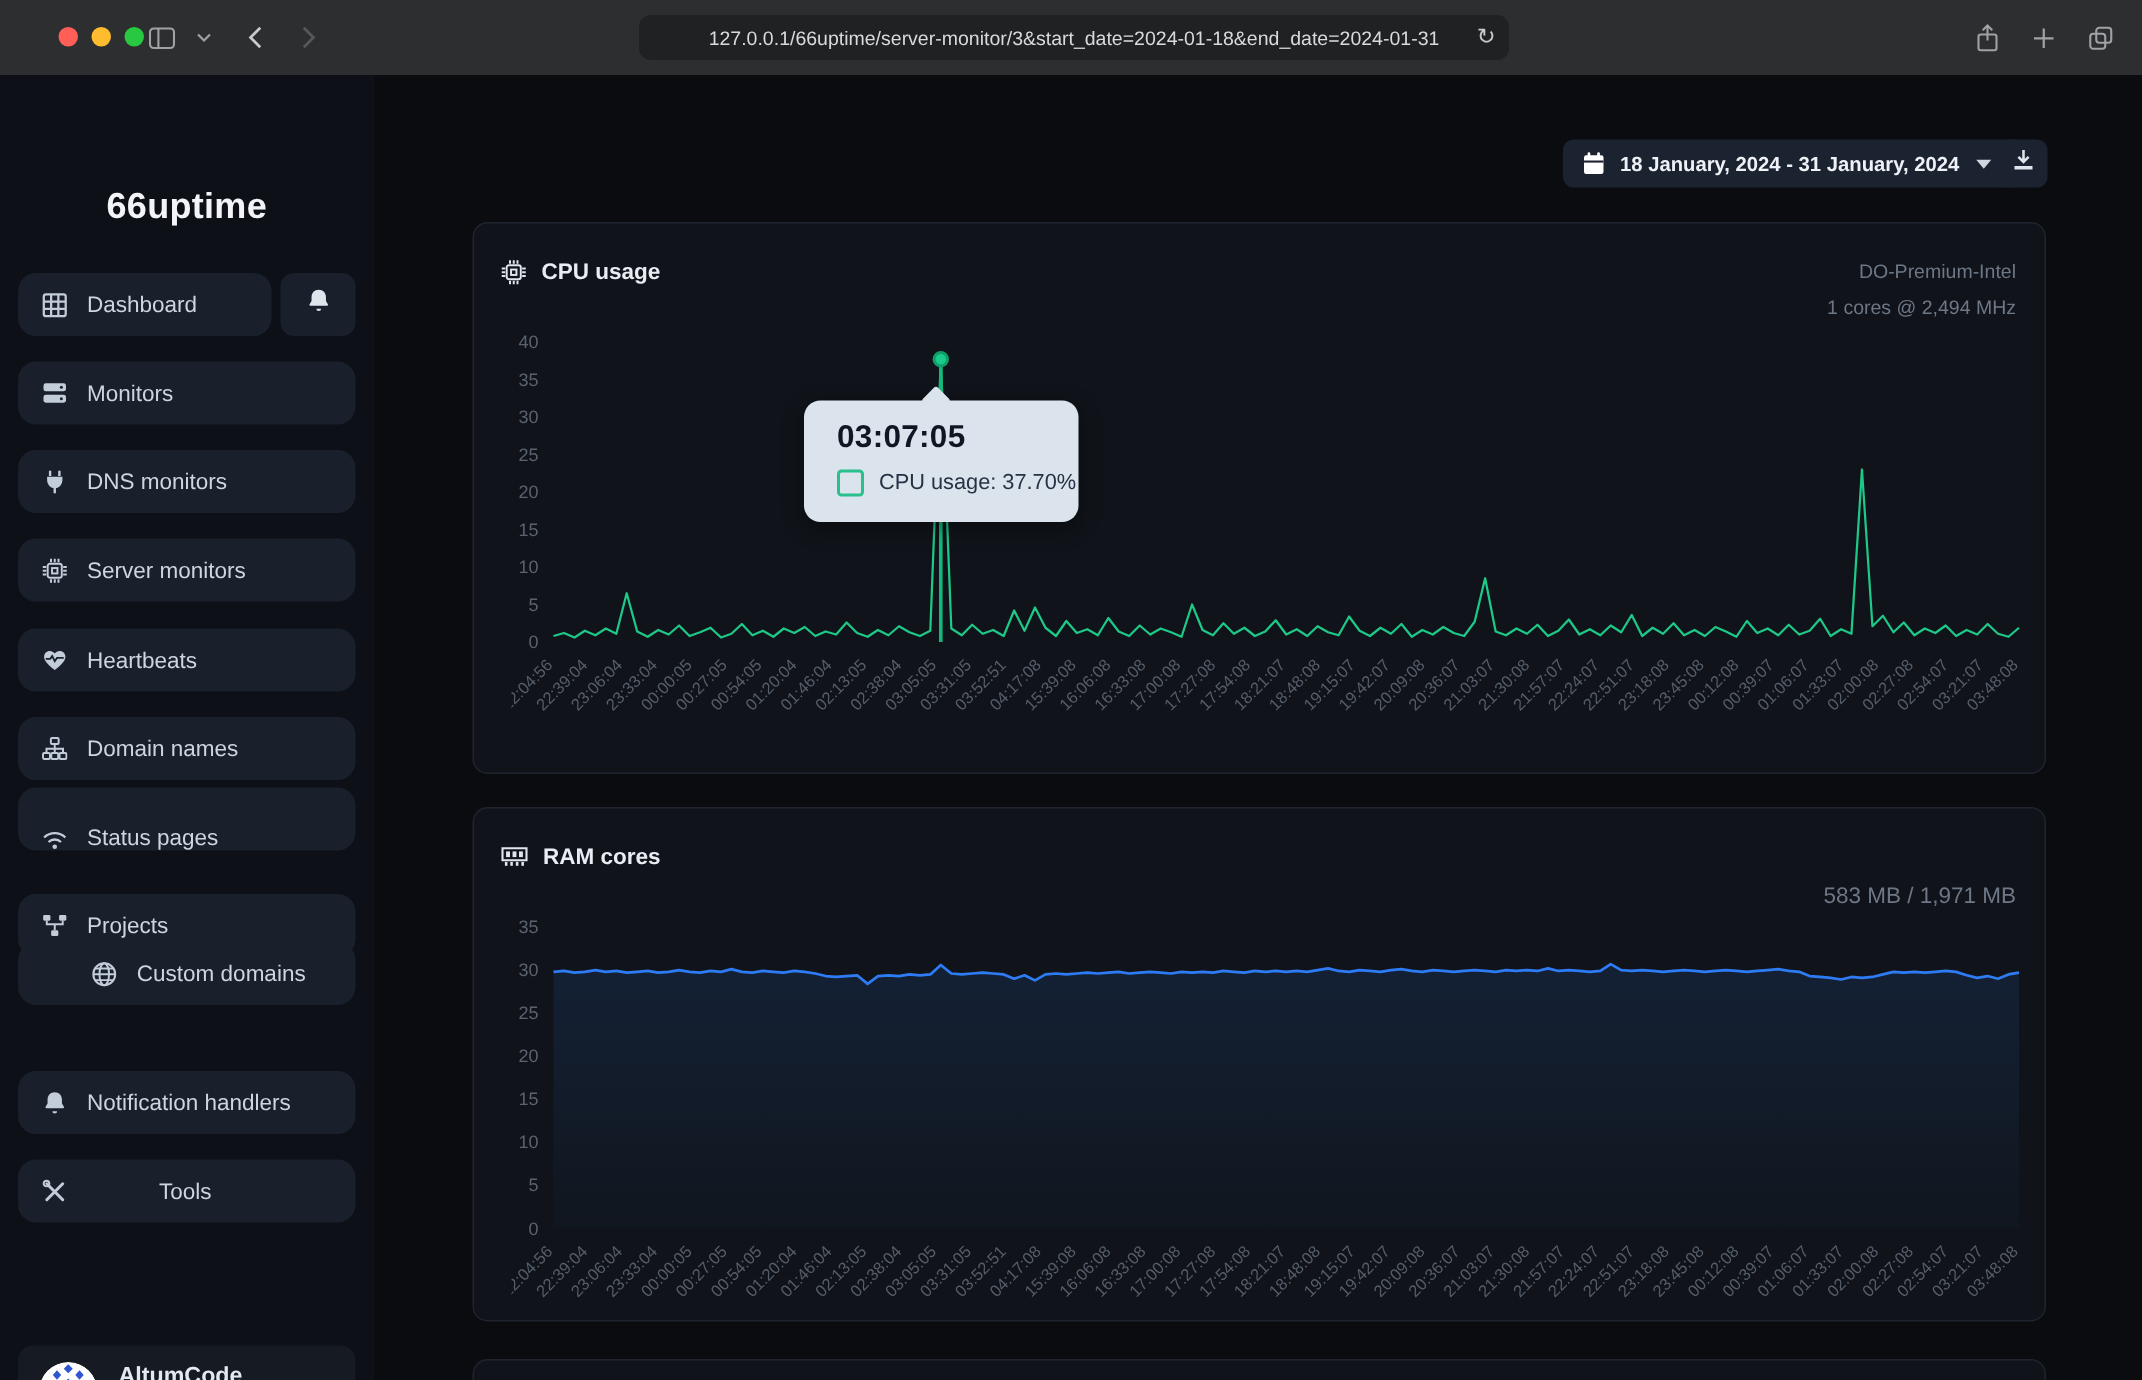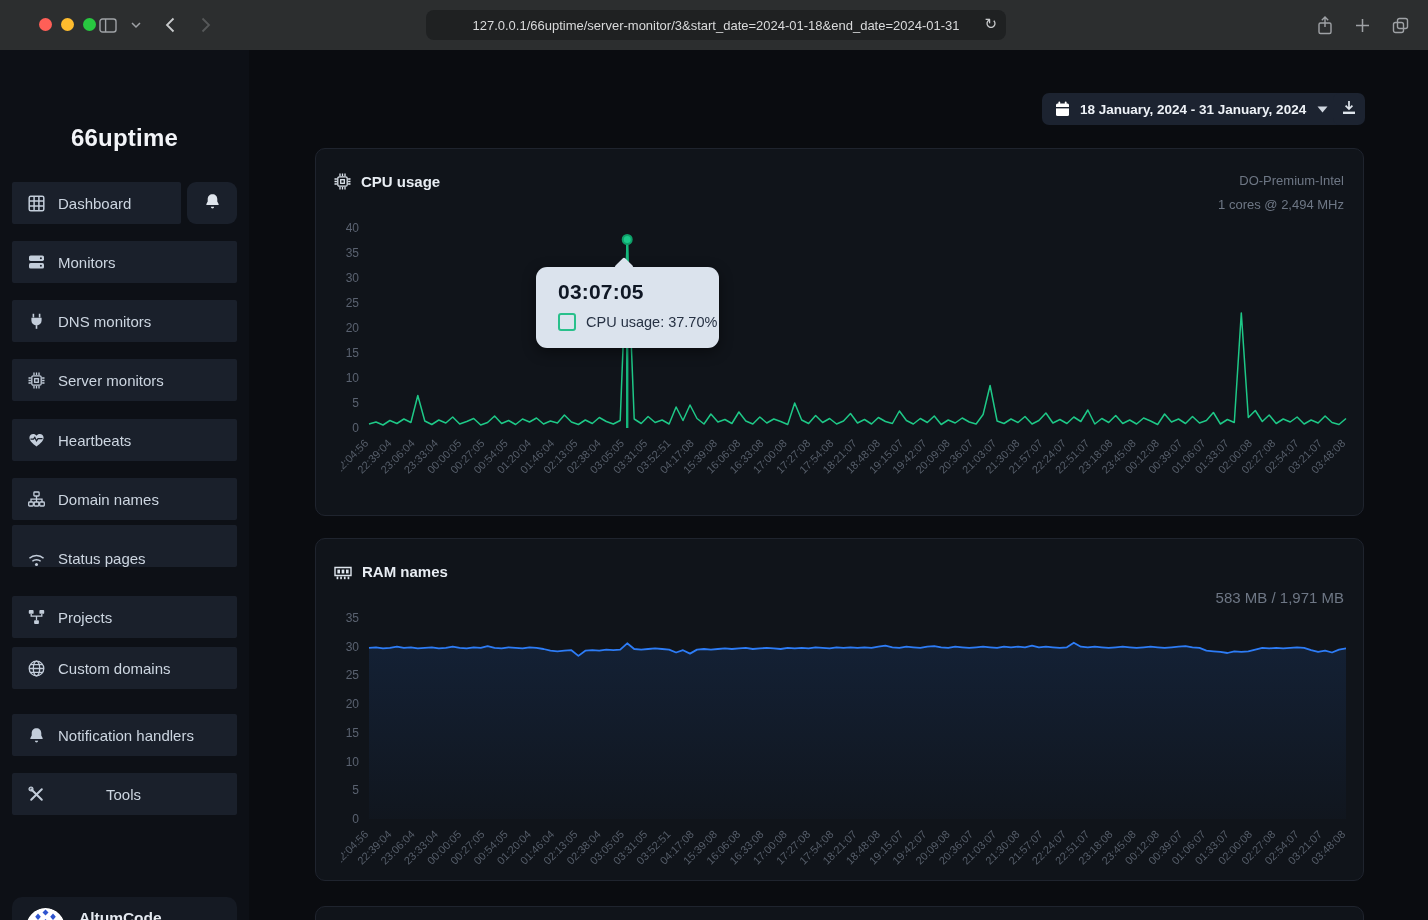--- a/index.html
+++ b/index.html
@@ -13,40 +13,40 @@
   .ticon svg{display:block;}
   #urlbar{position:absolute;left:426px;top:10px;width:580px;height:30px;background:#1f2122;border-radius:8px;display:flex;align-items:center;justify-content:center;color:#d9dadb;font-size:13px;}
   #urlbar .reload{position:absolute;right:9px;top:5px;color:#c7c9cb;font-size:15px;}
 
   
   #sidebar{position:absolute;left:0;top:50px;width:249px;height:870px;background:#0d1016;border-right:1px solid #1d222b;}
   #main{position:absolute;left:249px;top:50px;width:1179px;height:870px;background:#0a0c10;}
 
   
   #logo{position:absolute;left:0;top:74px;width:249px;text-align:center;color:#f2f4f8;font-size:24px;font-weight:600;letter-spacing:.2px;}
-  .nav-item{position:absolute;left:12px;width:225px;height:42px;background:#1a202b;border-radius:2px;display:flex;align-items:center;color:#ccd5e0;font-size:15px;cursor:default;}
+  .nav-item{position:absolute;left:12px;width:225px;height:42px;background:#1a202b;border-radius:12px;display:flex;align-items:center;color:#ccd5e0;font-size:15px;cursor:default;}
   .nav-item .ic{width:17px;margin:0 13px 0 16px;color:#c3cdda;display:flex;align-items:center;justify-content:center;}
   .nav-item.short{width:169px;}
   .bell-btn{position:absolute;left:187px;width:50px;height:42px;background:#1a202b;border-radius:9px;display:flex;align-items:center;justify-content:center;color:#dfe5ec;}
   #user-card{position:absolute;left:12px;top:847px;width:225px;height:61px;background:#151a23;border-radius:10px;}
   #user-card .uname{position:absolute;left:67px;top:12px;color:#e4e9f0;font-size:15.5px;font-weight:600;}
   #avatar{position:absolute;left:14px;top:11px;width:39px;height:39px;border-radius:50%;overflow:hidden;}
 
   
   #date-btn{position:absolute;left:769px;top:43px;width:307px;height:32px;background:#1c2330;border-radius:7px;color:#eef2f7;font-size:13.5px;font-weight:600;display:flex;align-items:center;margin-left:24px;}
   #date-btn .cal{margin:0 10px 0 13px;color:#fff;display:flex;}
   #date-btn .car{margin-left:11px;color:#cfd6df;display:flex;}
   #dl-btn{position:absolute;left:1084px;top:43px;width:32px;height:32px;background:#1c2330;border-radius:7px;color:#dfe5ec;display:flex;align-items:center;justify-content:center;}
 
   
   .card{position:absolute;left:66px;width:1049px;background:#10141a;border:1px solid #1f242e;border-radius:10px;box-sizing:border-box;}
   #cpu-card{top:98px;height:368px;}
   #ram-card{top:488px;height:343px;}
   #next-card{top:856px;height:40px;}
-  .card-title{position:absolute;left:18px;top:24px;display:flex;align-items:flex-end;color:#e8edf3;font-size:15px;font-weight:600;}
+  .card-title{position:absolute;left:18px;top:24px;display:flex;align-items:flex-start;color:#e8edf3;font-size:15px;font-weight:600;}
   .card-title .ic{margin-right:10px;color:#dfe6ee;display:flex;}
   .meta{position:absolute;right:19px;text-align:right;color:#6e7785;font-size:13px;line-height:24px;}
   #cpu-meta{top:20px;}
   #ram-meta{top:23px;font-size:15px;margin-top:24px;}
 
   .chartbox{position:absolute;left:25px;top:70px;width:1010px;height:290px;}
   .ylab{fill:#5a6270;font-size:12px;font-family:"Liberation Sans",sans-serif;}
   .xlab{fill:#565e6a;font-size:11px;font-family:"Liberation Sans",sans-serif;}
 
   
@@ -196,21 +196,21 @@
           <span class="ic">
             <svg width="17" height="16" viewBox="0 0 17 16" fill="currentColor">
               <rect x="0.8" y="1" width="4.8" height="3.8" rx="0.9"></rect>
               <rect x="11.4" y="1" width="4.8" height="3.8" rx="0.9"></rect>
               <rect x="6.1" y="11.2" width="4.8" height="3.8" rx="0.9"></rect>
               <path d="M3.2 4.8v2.4h10.6V4.8M8.5 7.2v4" fill="none" stroke="currentColor" stroke-width="1.3"></path>
             </svg>
           </span>
           <span>Projects</span>
         </div>
-        <div class="nav-item" style="top: 597px;">
+        <div class="nav-item" style="top: 578px; justify-content: center;">
           <span class="ic">
             <svg width="17" height="17" viewBox="0 0 17 17" fill="none" stroke="currentColor" stroke-width="1.3">
               <circle cx="8.5" cy="8.5" r="7.3"></circle>
               <ellipse cx="8.5" cy="8.5" rx="3.2" ry="7.3"></ellipse>
               <path d="M1.2 8.5h14.6M2.3 4.6h12.4M2.3 12.4h12.4"></path>
             </svg>
           </span>
           <span>Custom domains</span>
         </div>
         <div class="nav-item" style="top: 664px;">
@@ -373,21 +373,21 @@
               <path d="M1 2.5h16v8H1z" fill="none" stroke="currentColor" stroke-width="1.4"></path>
               <rect x="3.4" y="4.6" width="2.6" height="3.8"></rect>
               <rect x="7.7" y="4.6" width="2.6" height="3.8"></rect>
               <rect x="12" y="4.6" width="2.6" height="3.8"></rect>
               <rect x="2.6" y="11.6" width="1.7" height="2.6"></rect>
               <rect x="6.2" y="11.6" width="1.7" height="2.6"></rect>
               <rect x="9.9" y="11.6" width="1.7" height="2.6"></rect>
               <rect x="13.6" y="11.6" width="1.7" height="2.6"></rect>
             </svg>
         </span>
-        <span>RAM names</span>
+        <span>RAM cores</span>
       </div>
       <div class="meta" id="ram-meta">583 MB / 1,971 MB</div>
       <div class="chartbox" id="ram-chart"><svg width="1010" height="290">
             <defs>
               <linearGradient id="ram-chart-grad" x1="0" y1="0" x2="0" y2="1">
                 <stop offset="0" stop-color="rgba(45,124,246,0.12)"></stop>
                 <stop offset="1" stop-color="rgba(45,124,246,0.02)"></stop>
               </linearGradient>
             </defs>
             <path d="M28.0 38.9 L35.0 38.3 L42.0 39.4 L48.9 38.9 L55.9 37.7 L62.9 38.9 L69.9 38.3 L76.8 39.4 L83.8 38.9 L90.8 38.3 L97.8 39.4 L104.8 38.9 L111.7 37.7 L118.7 38.9 L125.7 39.4 L132.7 38.3 L139.7 38.9 L146.6 37.1 L153.6 38.9 L160.6 39.4 L167.6 38.3 L174.6 38.9 L181.5 39.4 L188.5 38.3 L195.5 38.9 L202.5 40.0 L209.4 41.7 L216.4 42.3 L223.4 41.7 L230.4 41.2 L237.4 46.9 L244.3 41.7 L251.3 41.2 L258.3 41.7 L265.3 40.6 L272.3 41.2 L279.2 40.6 L286.2 34.3 L293.2 40.0 L300.2 40.6 L307.1 40.0 L314.1 39.4 L321.1 40.0 L328.1 40.6 L335.1 43.5 L342.0 41.2 L349.0 44.6 L356.0 40.6 L363.0 40.0 L369.9 40.6 L376.9 40.0 L383.9 39.4 L390.9 40.0 L397.9 39.4 L404.8 38.9 L411.8 40.0 L418.8 39.4 L425.8 38.9 L432.8 39.4 L439.7 40.0 L446.7 38.9 L453.7 39.4 L460.7 38.9 L467.6 39.4 L474.6 38.3 L481.6 38.9 L488.6 39.4 L495.6 38.3 L502.5 38.9 L509.5 38.3 L516.5 38.9 L523.5 38.3 L530.5 38.9 L537.4 37.7 L544.4 36.6 L551.4 38.3 L558.4 38.9 L565.4 37.7 L572.3 38.3 L579.3 38.9 L586.3 37.7 L593.3 37.1 L600.2 38.3 L607.2 38.9 L614.2 37.7 L621.2 38.3 L628.2 38.9 L635.1 38.3 L642.1 37.7 L649.1 38.3 L656.1 38.9 L663.0 37.7 L670.0 38.3 L677.0 37.7 L684.0 38.3 L691.0 36.6 L697.9 38.3 L704.9 37.7 L711.9 38.3 L718.9 38.9 L725.9 38.3 L732.8 33.7 L739.8 37.7 L746.8 38.3 L753.8 37.7 L760.8 38.3 L767.7 38.9 L774.7 38.3 L781.7 37.7 L788.7 38.3 L795.6 38.9 L802.6 38.3 L809.6 37.7 L816.6 38.3 L823.6 38.9 L830.5 38.3 L837.5 37.7 L844.5 37.1 L851.5 38.3 L858.5 38.9 L865.4 41.7 L872.4 42.3 L879.4 42.9 L886.4 44.0 L893.3 42.3 L900.3 42.9 L907.3 42.3 L914.3 40.6 L921.3 38.9 L928.2 39.4 L935.2 38.9 L942.2 39.4 L949.2 38.9 L956.1 38.3 L963.1 38.9 L970.1 41.2 L977.1 42.9 L984.1 41.7 L991.0 43.5 L998.0 40.6 L1005.0 39.4 L1005.0 210 L28.0 210 Z" fill="url(#ram-chart-grad)"></path>

